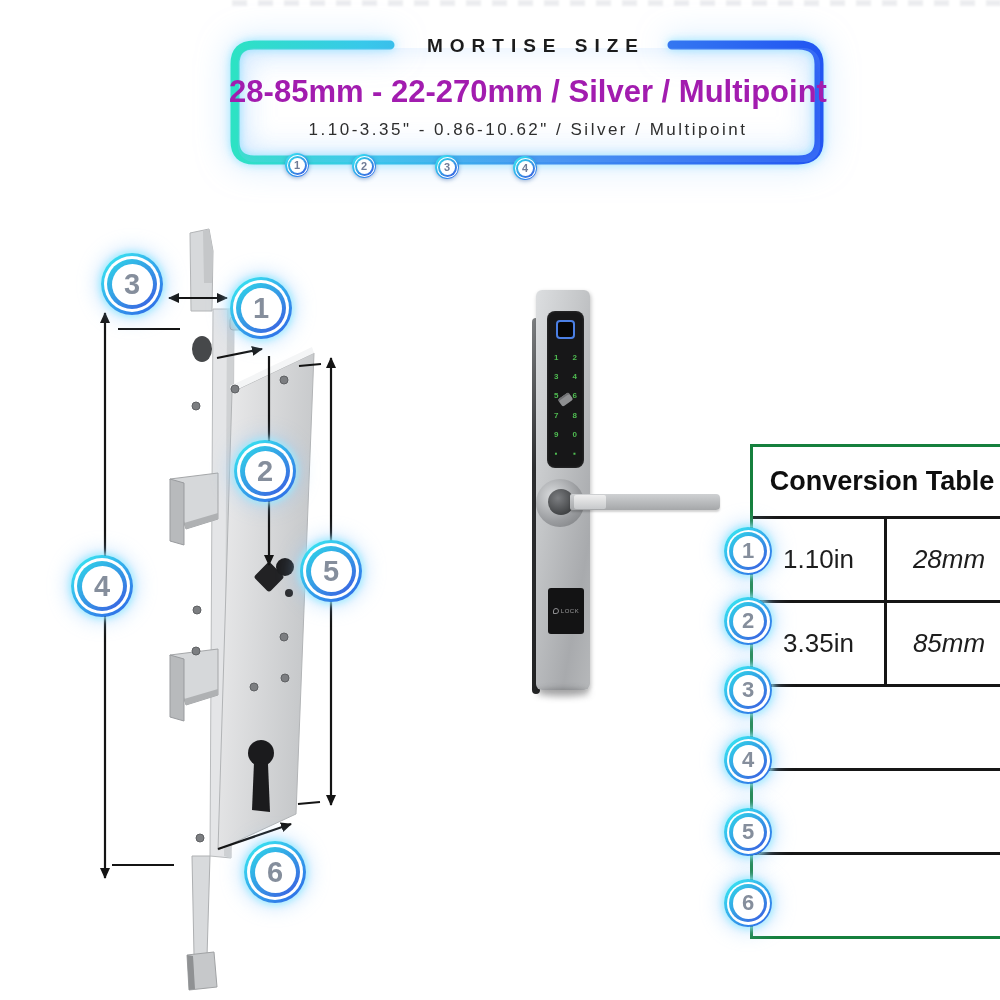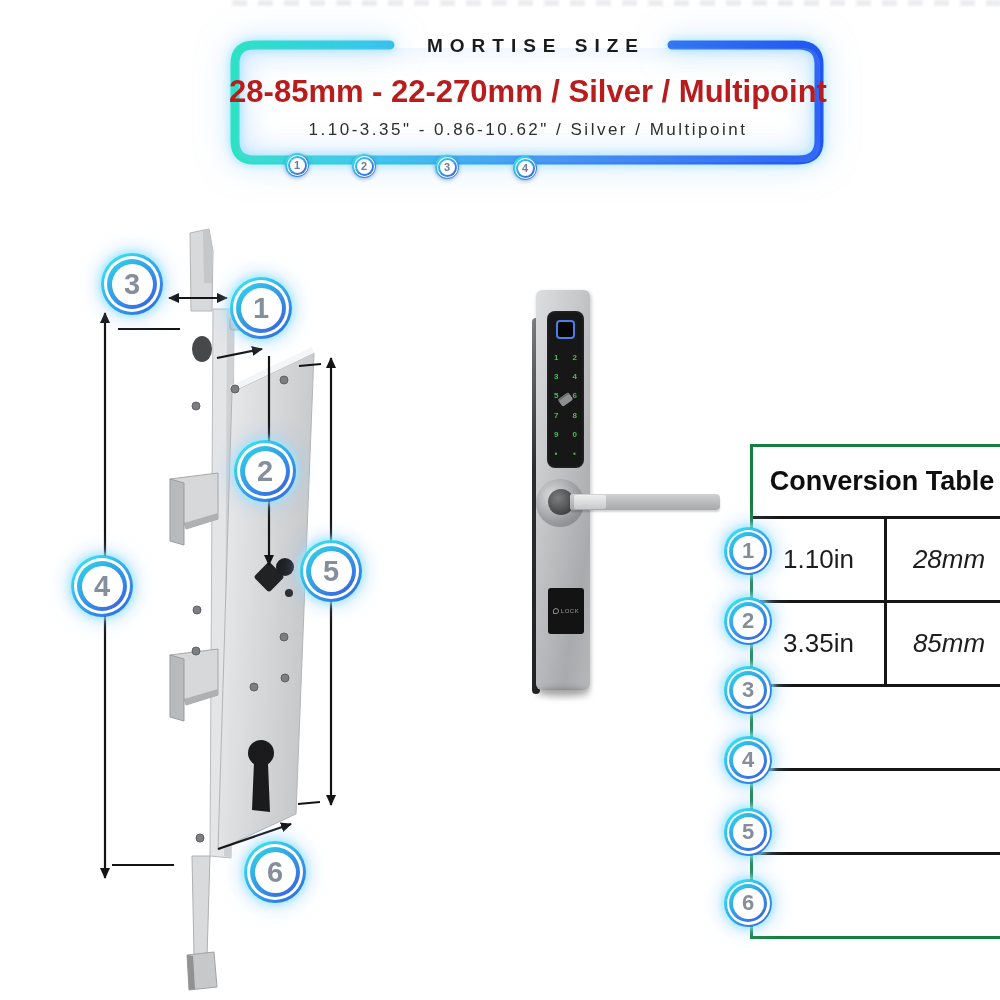--- a/index.html
+++ b/index.html
@@ -13,21 +13,21 @@
 
   
   .banner{position:absolute;left:196px;top:34px;width:600px;height:152px;}
   .banner-frame{position:absolute;left:0;top:0;
     filter:drop-shadow(0 0 5px rgba(130,225,255,.85)) drop-shadow(0 0 15px rgba(140,200,255,.5));}
   .banner-glow{position:absolute;left:10px;top:14px;right:8px;bottom:24px;border-radius:16px;
     box-shadow:inset 0 0 28px rgba(150,200,255,.30);pointer-events:none;}
   .banner-title{position:absolute;left:172px;top:1px;width:272px;text-align:center;
     font-size:19px;font-weight:600;letter-spacing:7px;color:#1c1c1c;white-space:nowrap;}
   .banner-main{position:absolute;left:0;top:40px;width:100%;text-align:center;
-    font-size:31px;font-weight:700;color:#b91c1c;white-space:nowrap;}
+    font-size:31px;font-weight:700;color:#a21caf;white-space:nowrap;}
   .banner-sub{position:absolute;left:0;top:86px;width:100%;text-align:center;
     font-size:17px;font-weight:500;letter-spacing:2.5px;color:#2e2e2e;white-space:nowrap;}
 
   
   .co{position:absolute;border-radius:50%;box-sizing:border-box;
     background:linear-gradient(140deg,#38dff0 12%,#2e72e8 88%);
     box-shadow:0 0 6px 2px rgba(150,235,255,.85),0 0 18px 6px rgba(150,205,255,.40);}
   .co-gap{background:#fff;border-radius:50%;width:100%;height:100%;box-sizing:border-box;}
   .co-ring{background:linear-gradient(140deg,#30cde8 10%,#3a66e2 90%);border-radius:50%;
     width:100%;height:100%;box-sizing:border-box;}

